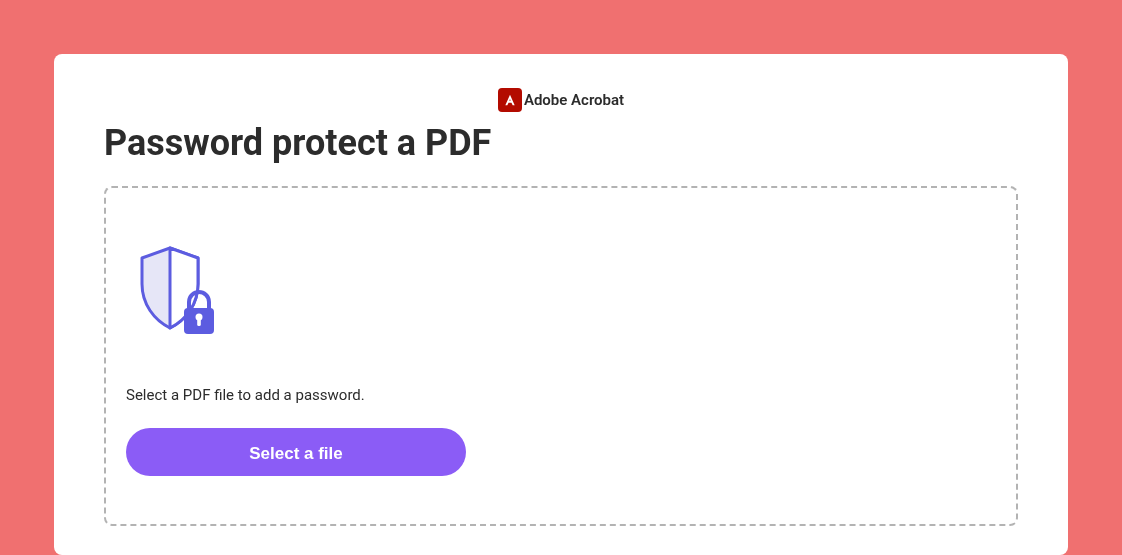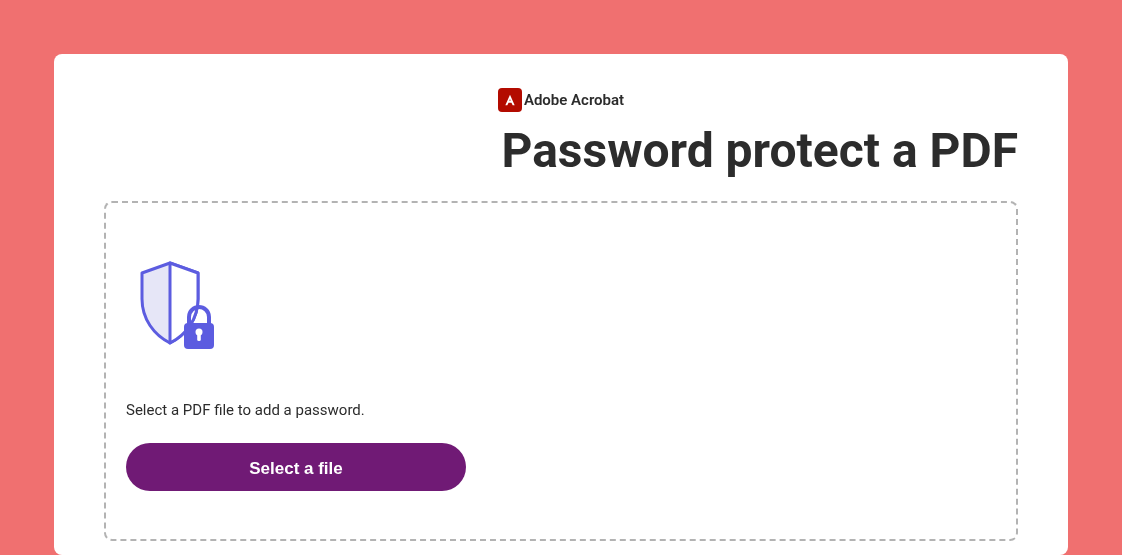--- a/index.html
+++ b/index.html
@@ -40,22 +40,22 @@
     .brand-icon svg {
       width: 16px;
       height: 16px;
     }
     .brand-label {
       font-size: 15px;
       font-weight: 600;
       color: #2c2c2c;
     }
     .page-title {
-      text-align: right;
-      font-size: 48px;
+      text-align: left;
+      font-size: 36px;
       font-weight: 700;
       color: #2c2c2c;
       margin-bottom: 22px;
     }
     .dropzone {
       border: 2px dashed #b3b3b3;
       border-radius: 8px;
       padding: 42px 20px 36px 20px;
       display: flex;
       flex-direction: column;
@@ -65,21 +65,21 @@
     }
     .shield-illustration {
       margin-bottom: 40px;
     }
     .instruction {
       font-size: 15px;
       color: #2c2c2c;
       margin-bottom: 24px;
     }
     .select-button {
-      background: #701a75;
+      background: #8b5cf6;
       color: #ffffff;
       border: none;
       border-radius: 26px;
       padding: 16px 42px;
       height: 48px;
       font-size: 17px;
       font-weight: 700;
       cursor: pointer;
       min-width: 340px;
     }

